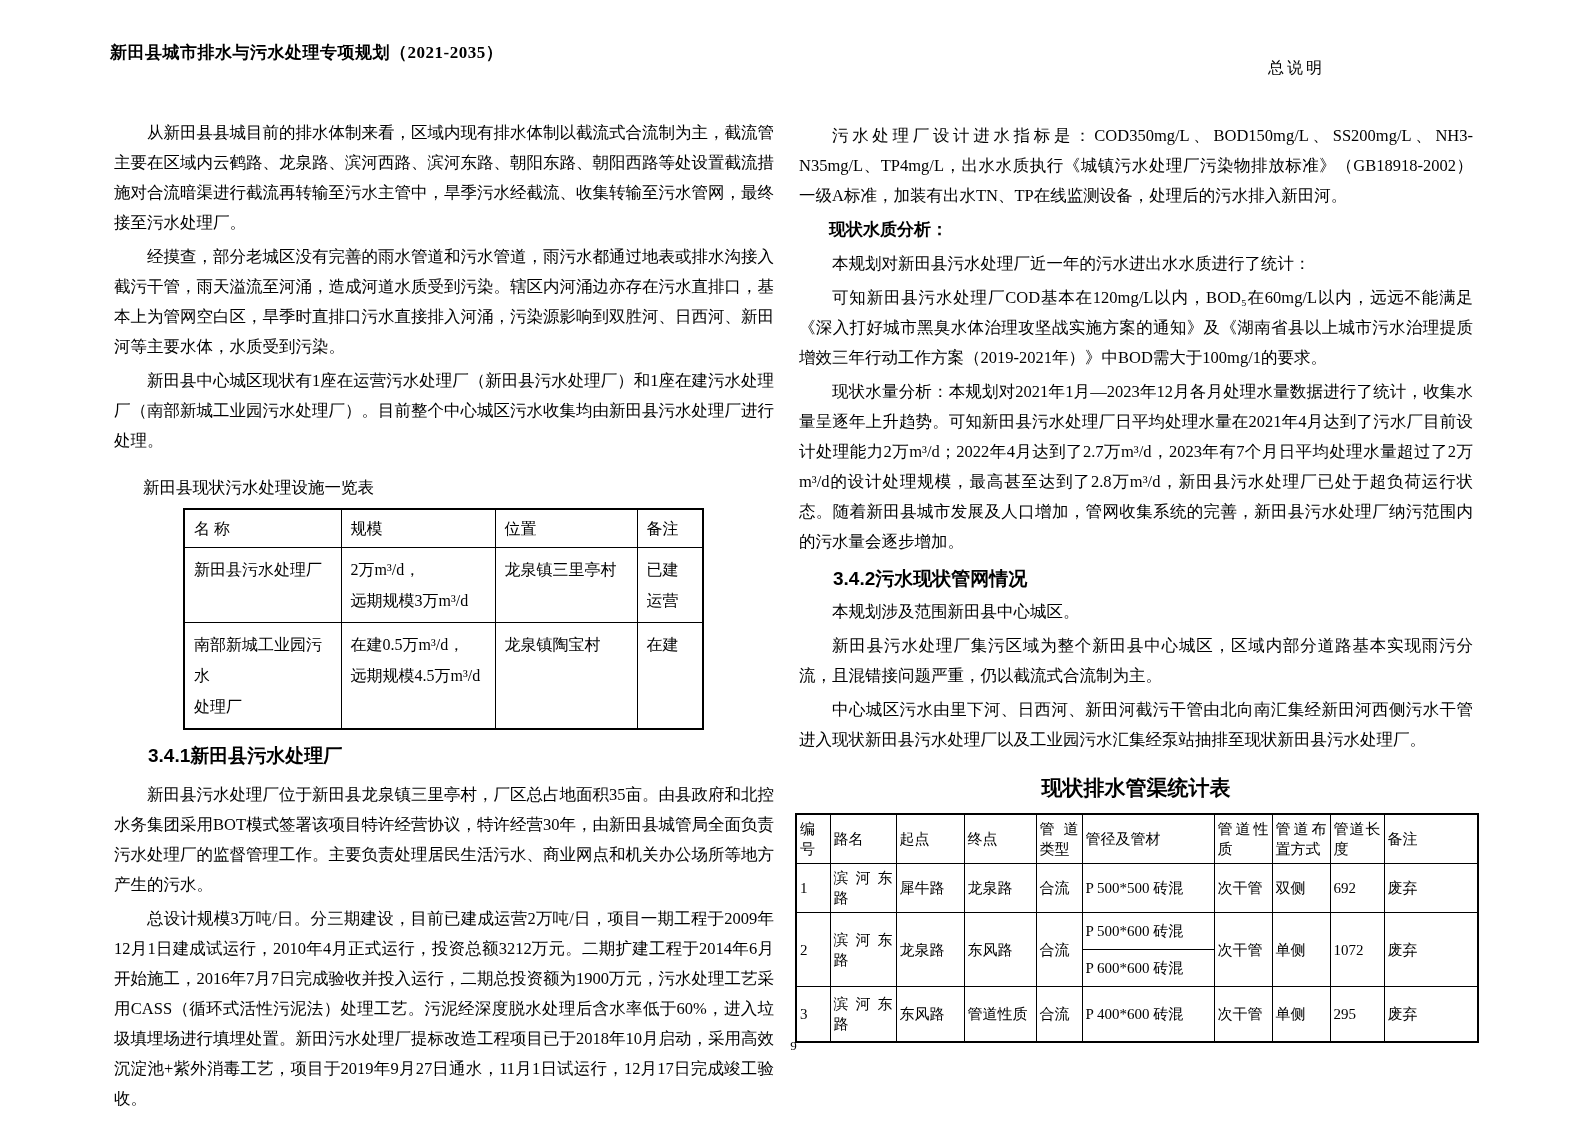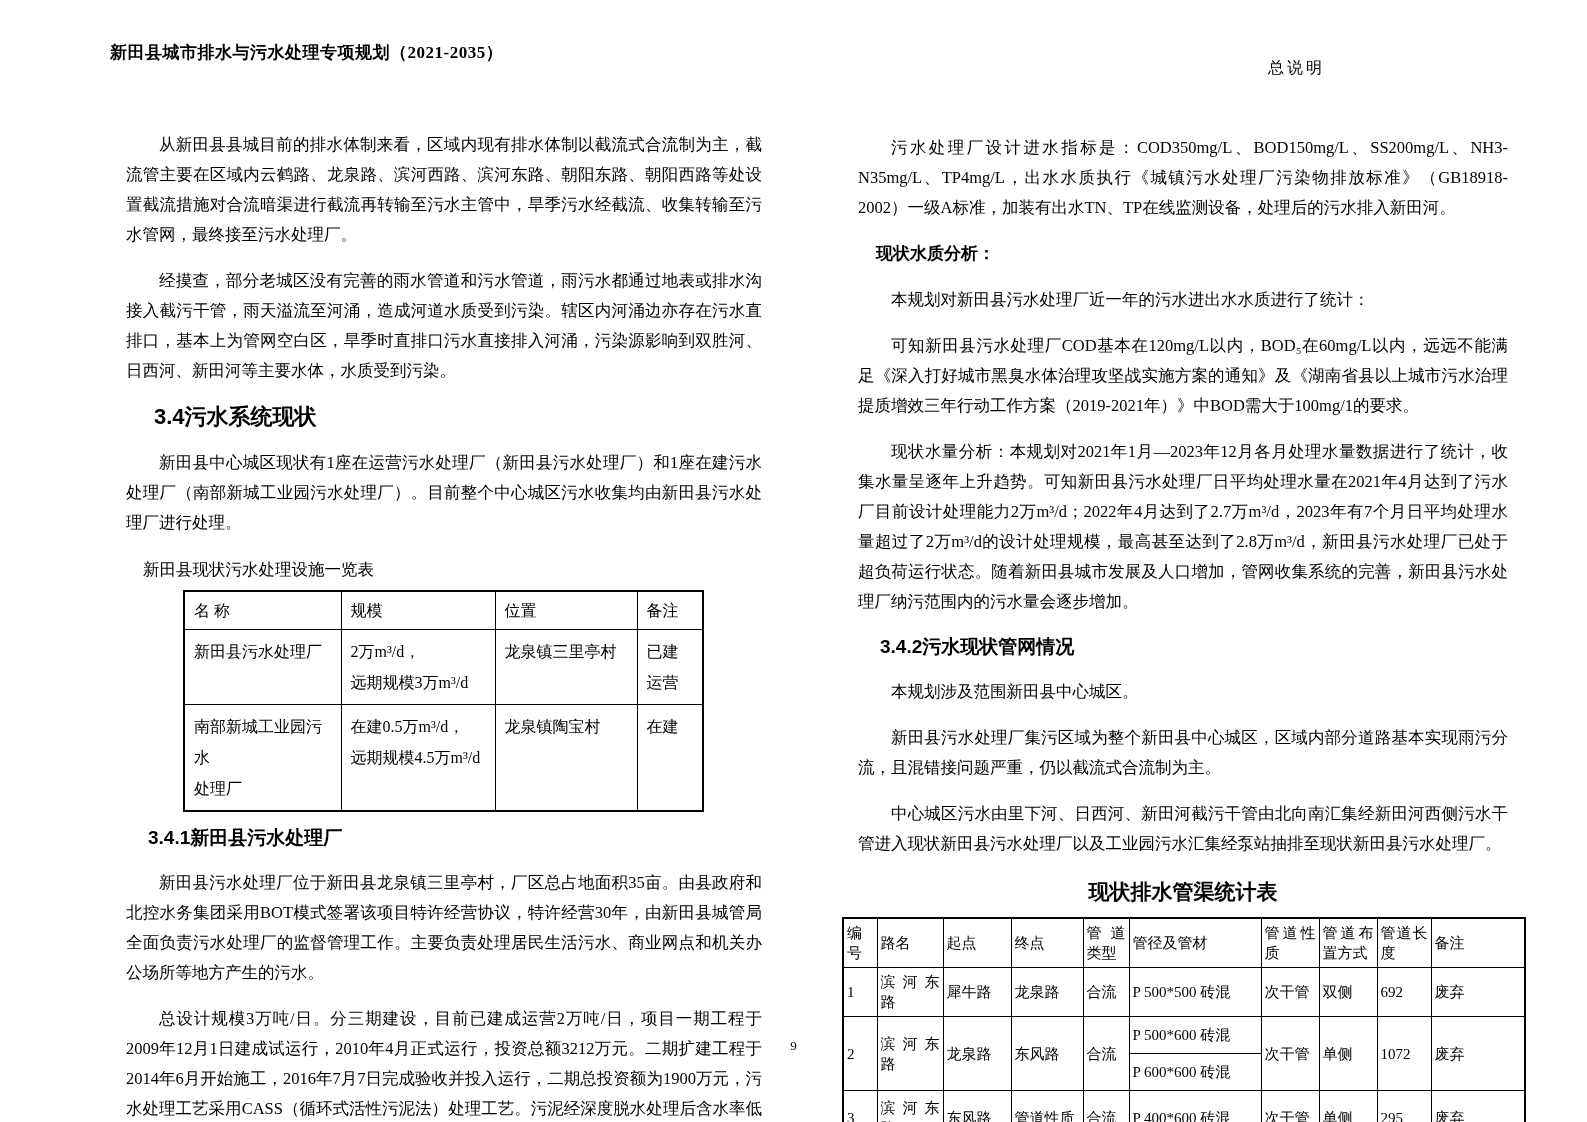--- a/index.html
+++ b/index.html
@@ -5,22 +5,22 @@
   html,body{margin:0;padding:0;}
   body{
     width:1587px;height:1122px;background:#ffffff;color:#000;
     font-family:"Liberation Serif","DejaVu Serif",serif;
     position:relative;overflow:hidden;
   }
   .hdr-left{position:absolute;left:110px;top:41px;font-size:17px;font-weight:bold;letter-spacing:.5px;}
   .hdr-right{position:absolute;left:1268px;top:58px;font-size:16px;letter-spacing:3px;}
   .col{position:absolute;font-size:16.5px;line-height:30px;text-align:justify;}
   .col-left{left:110px;top:114px;width:668px;}
-  .col-right{left:842px;top:117px;width:682px;}
-  .col p{margin:16px;text-indent:2em;}
+  .col-right{left:795px;top:117px;width:682px;}
+  .col p{margin:4px;text-indent:2em;}
   .h-major{
     font-family:"Liberation Sans","DejaVu Sans",sans-serif;font-weight:bold;
     font-size:22px;line-height:30px;margin:16px 0 12px;text-indent:2em;
   }
   .h-sub{
     font-family:"Liberation Sans","DejaVu Sans",sans-serif;font-weight:bold;
     font-size:19px;line-height:28px;margin:12px 0 10px;text-indent:2em;
   }
   .col-right .h-sub{margin:8px 0 4px;}
   .bold-label{
@@ -63,21 +63,20 @@
 
 <div>
 
   <div class="hdr-left">新田县城市排水与污水处理专项规划（2021-2035）</div>
   <div class="hdr-right">总说明</div>
 
   <div class="col col-left">
     <p>从新田县县城目前的排水体制来看，区域内现有排水体制以截流式合流制为主，截流管主要在区域内云鹤路、龙泉路、滨河西路、滨河东路、朝阳东路、朝阳西路等处设置截流措施对合流暗渠进行截流再转输至污水主管中，旱季污水经截流、收集转输至污水管网，最终接至污水处理厂。</p>
     <p>经摸查，部分老城区没有完善的雨水管道和污水管道，雨污水都通过地表或排水沟接入截污干管，雨天溢流至河涌，造成河道水质受到污染。辖区内河涌边亦存在污水直排口，基本上为管网空白区，旱季时直排口污水直接排入河涌，污染源影响到双胜河、日西河、新田河等主要水体，水质受到污染。</p>
 
-    <div class="h-major">3.4污水系统现状</div>
     <p>新田县中心城区现状有1座在运营污水处理厂（新田县污水处理厂）和1座在建污水处理厂（南部新城工业园污水处理厂）。目前整个中心城区污水收集均由新田县污水处理厂进行处理。</p>
     <div class="caption">新田县现状污水处理设施一览表</div>
 
     <table class="facility">
       <colgroup>
           <col style="width:157px">
           <col style="width:154px">
           <col style="width:142px">
           <col style="width:66px">
         </colgroup>

